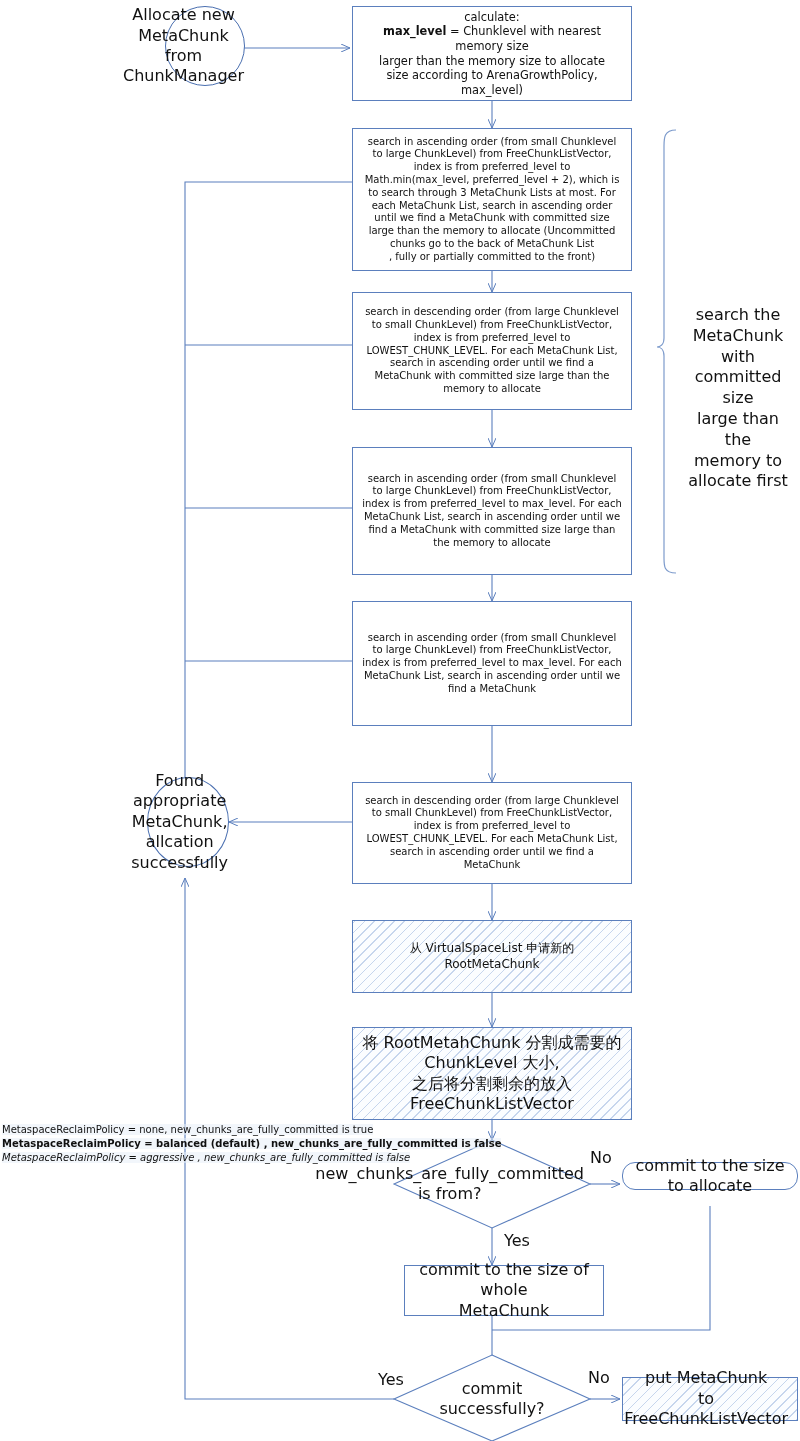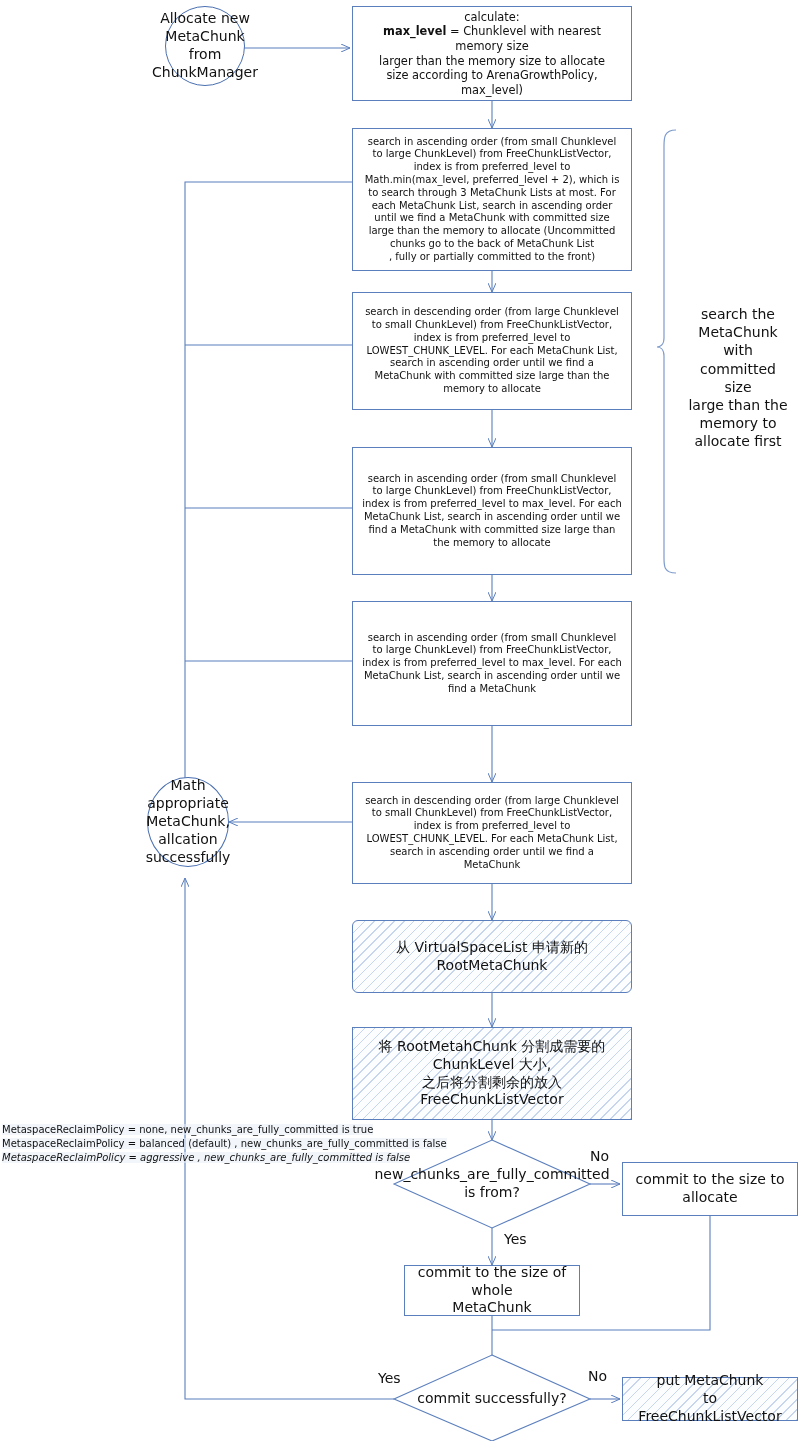--- a/index.html
+++ b/index.html
@@ -61,23 +61,23 @@
     white-space:nowrap;
     background:rgba(232,238,248,0.55);
   }
   .bracket-text{
     position:absolute;
     text-align:center;
     color:#111111;
     line-height:1.3;
   }
   .fs10{font-size:10px;}
-  .fs11{font-size:14px;}
+  .fs11{font-size:16px;justify-content:flex-end;}
   .fs115{font-size:11.4px;}
-  .fs12{font-size:14px;border-radius:6px;}
+  .fs12{font-size:12px;}
   .b{font-weight:bold;}
 </style>
 </head>
 <body>
 
 <div id="canvas">
 
   <svg class="layer" viewBox="0 0 800 1441">
     <defs>
       <marker id="ar" markerWidth="10" markerHeight="8" refX="9" refY="4" orient="auto" markerUnits="userSpaceOnUse">
@@ -162,46 +162,46 @@
 
   <div class="node box fs10" style="left:352px;top:601px;width:280px;height:125px;">
     <span>search in ascending order (from small Chunklevel to large ChunkLevel) from FreeChunkListVector, index is from preferred_level to max_level. For each MetaChunk List, search in ascending order until we find a MetaChunk</span>
   </div>
 
   <div class="node box fs10" style="left:352px;top:782px;width:280px;height:102px;">
     <span>search in descending order (from large Chunklevel to small ChunkLevel) from FreeChunkListVector, index is from preferred_level to LOWEST_CHUNK_LEVEL. For each MetaChunk List, search in ascending order until we find a MetaChunk</span>
   </div>
 
   <div class="node circle fs11" style="left:147px;top:777px;width:82px;height:90px;">
-    <span style="white-space:pre-line;">Math
+    <span style="white-space:pre-line;">Found
 appropriate
 MetaChunk,
 allcation
 successfully</span>
   </div>
 
   <div class="node box hatch fs12" style="left:352px;top:920px;width:280px;height:73px;">
     <span>从 VirtualSpaceList 申请新的 RootMetaChunk</span>
   </div>
 
   <div class="node box hatch fs11" style="left:352px;top:1027px;width:280px;height:93px;">
     <span style="white-space:pre-line;">将 RootMetahChunk 分割成需要的 ChunkLevel 大小,
 之后将分割剩余的放入 FreeChunkListVector</span>
   </div>
 
   <div class="node fs11" style="left:400px;top:1160px;width:184px;height:48px;">
     <span style="white-space:pre-line;">new_chunks_are_fully_committed
 is from?</span>
   </div>
 
-  <div class="node box fs11" style="left:622px;top:1162px;width:176px;height:54px;">
+  <div class="node box fs11" style="left:622px;top:1162px;width:176px;height:28px;border-radius:13px;">
     <span>commit to the size to allocate</span>
   </div>
 
-  <div class="node box fs11" style="left:404px;top:1265px;width:176px;height:51px;">
+  <div class="node box fs11" style="left:404px;top:1265px;width:200px;height:51px;">
     <span style="white-space:pre-line;">commit to the size of whole
 MetaChunk</span>
   </div>
 
   <div class="node fs11" style="left:412px;top:1384px;width:160px;height:30px;">
     <span>commit successfully?</span>
   </div>
 
   <div class="node box hatch fs11" style="left:622px;top:1377px;width:176px;height:44px;">
     <span style="white-space:pre-line;">put MetaChunk
@@ -209,21 +209,21 @@
   </div>
 
   <div class="bracket-text fs11" style="left:686px;top:305px;width:104px;white-space:pre-line;">search the
 MetaChunk with
 committed size
 large than the
 memory to
 allocate first</div>
 
   <div class="policy-line fs10" style="left:2px;top:1124px;">MetaspaceReclaimPolicy = none, new_chunks_are_fully_committed is true</div>
-  <div class="policy-line fs10" style="left:2px;top:1138px;">MetaspaceReclaimPolicy = balanced (default) , new_chunks_are_fully_committed is false</div>
+  <div class="policy-line fs10" style="left:2px;top:1138px;font-weight:bold;">MetaspaceReclaimPolicy = balanced (default) , new_chunks_are_fully_committed is false</div>
   <div class="policy-line fs10" style="left:2px;top:1152px;font-style:italic;">MetaspaceReclaimPolicy = aggressive , new_chunks_are_fully_committed is false</div>
 
   <div class="label fs11" style="left:590px;top:1148px;">No</div>
   <div class="label fs11" style="left:504px;top:1231px;">Yes</div>
   <div class="label fs11" style="left:378px;top:1370px;">Yes</div>
   <div class="label fs11" style="left:588px;top:1368px;">No</div>
 
 </div>
 
 </body></html>

